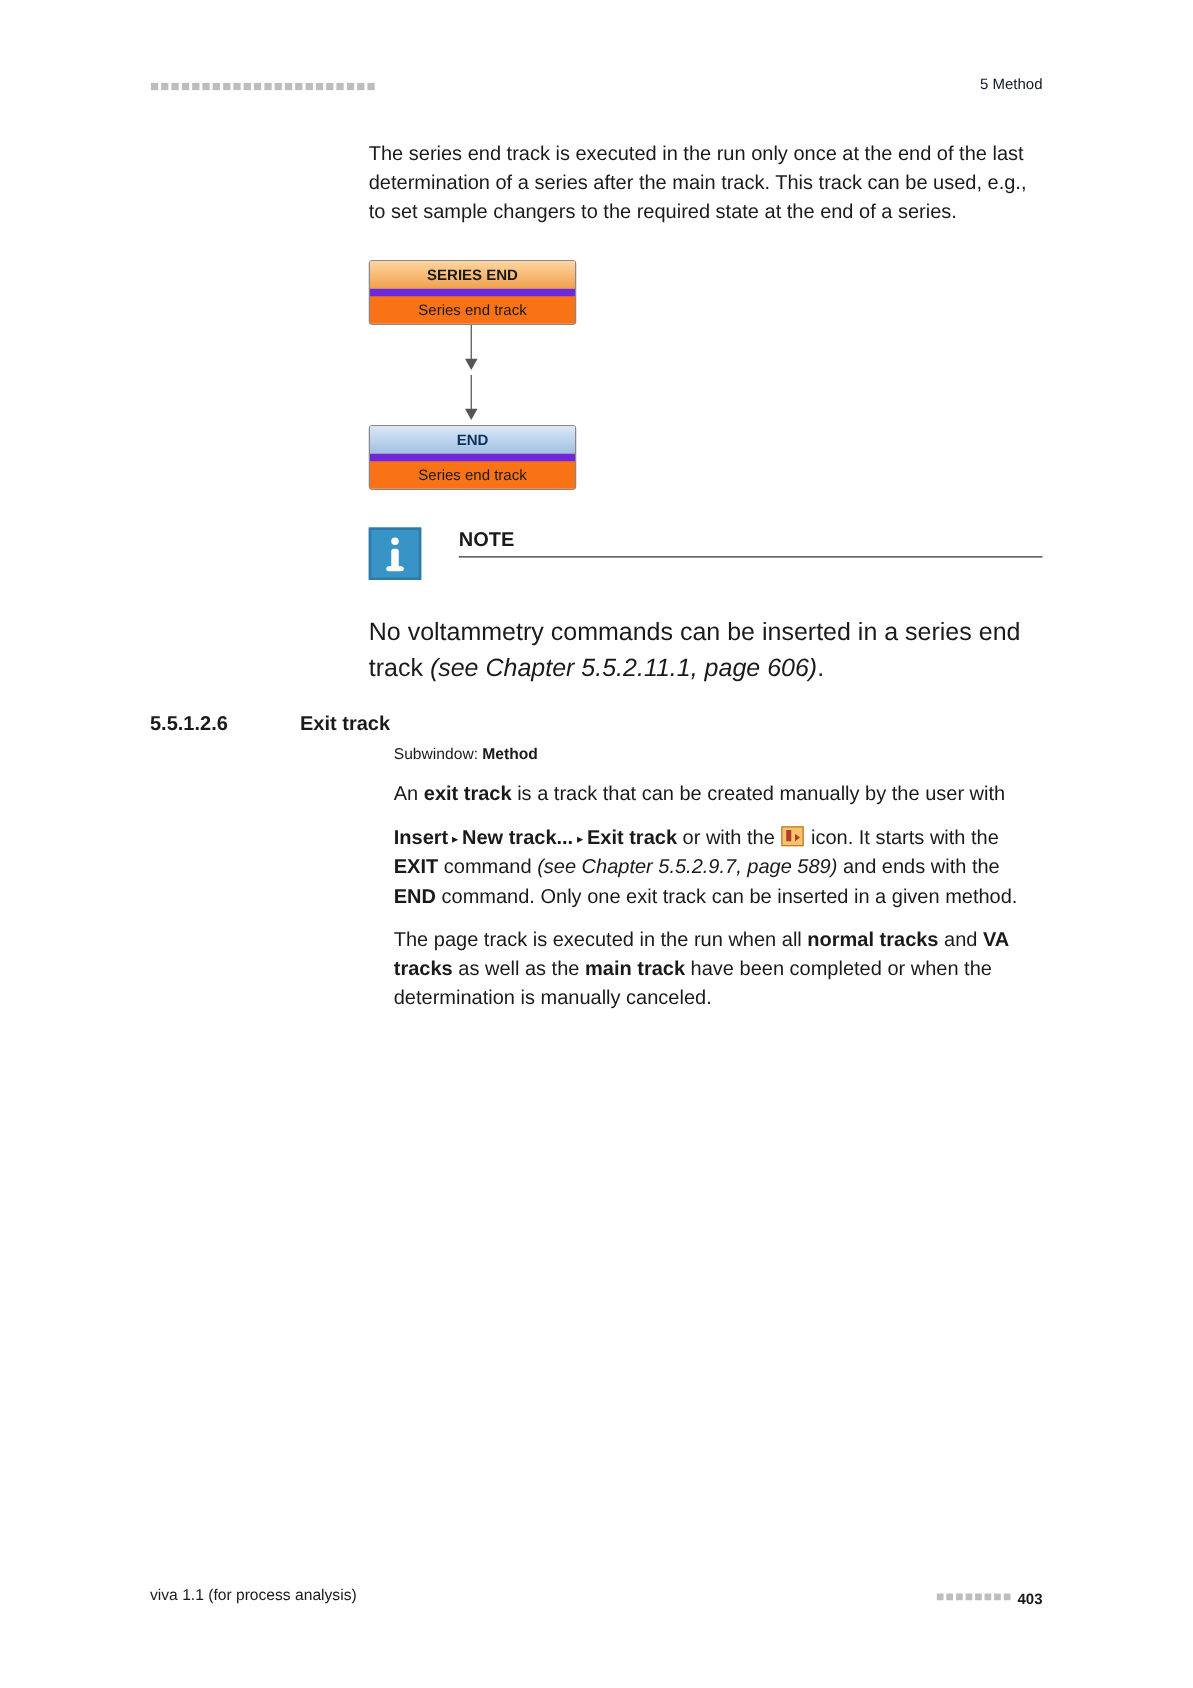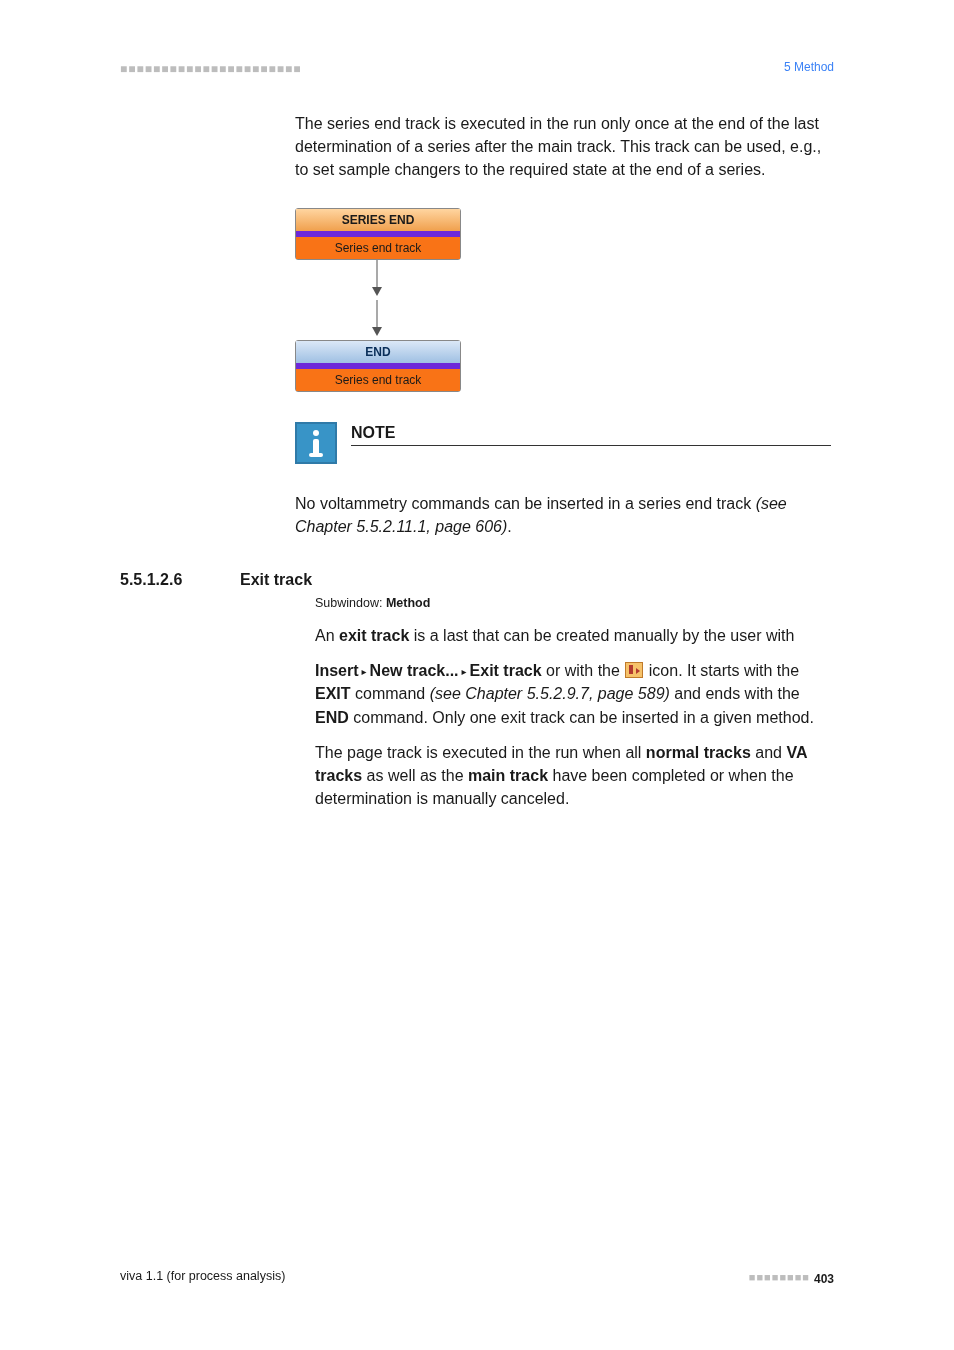--- a/index.html
+++ b/index.html
@@ -25,21 +25,21 @@
     letter-spacing: 1px;
     color: #bdbdbd;
     font-size: 12px;
     font-weight: bold;
   }
   .header-right {
     position: absolute;
     top: 60px;
     right: 120px;
     font-size: 12px;
-    color: #3b82f6;
+    color: #0f172a;
   }
   .content {
     position: absolute;
     top: 112px;
     left: 295px;
     right: 120px;
   }
   .paragraph {
     font-size: 16px;
     line-height: 1.45;
@@ -98,21 +98,21 @@
     border-left: 5px solid transparent;
     border-right: 5px solid transparent;
     border-top: 9px solid #555;
     transform: translateX(-50%);
   }
 
   
   .note-block {
     display: flex;
     align-items: flex-start;
-    column-gap: 14px;
+    column-gap: 30px;
     margin-bottom: 28px;
   }
   .note-icon {
     width: 38px;
     height: 38px;
     border: 2px solid #2f7aa8;
     background: #3894c7;
     position: relative;
     flex: 0 0 auto;
   }
@@ -146,21 +146,21 @@
   .note-title {
     font-weight: bold;
     font-size: 16px;
     padding-top: 2px;
     border-bottom: 1px solid #333;
     padding-bottom: 3px;
     width: 480px;
   }
   .note-body {
     margin-top: 28px;
-    font-size: 16px;
+    font-size: 20px;
     line-height: 1.45;
   }
 
   
   .section-row {
     position: absolute;
     top: 571px;
     left: 120px;
     right: 120px;
     display: flex;
@@ -294,21 +294,21 @@
     <div class="section-num">5.5.1.2.6</div>
     <div class="section-title">Exit track</div>
   </div>
 
   <div class="section-body">
     <div class="subwin">
       <span>Subwindow: </span><span class="bold">Method</span>
     </div>
 
     <p class="paragraph">
-      <span>An </span><span class="bold">exit track</span><span> is a last that can be created manually by the user with</span>
+      <span>An </span><span class="bold">exit track</span><span> is a track that can be created manually by the user with</span>
     </p>
 
     <p class="paragraph">
       <span class="bold">Insert</span><span class="triangle">▸</span><span class="bold">New track...</span><span class="triangle">▸</span><span class="bold">Exit track</span><span> or with the </span><span class="exit-icon"></span><span> icon. It starts with the </span><span class="bold">EXIT</span><span> command </span><span class="italic">(see Chapter 5.5.2.9.7, page 589)</span><span> and ends with the </span><span class="bold">END</span><span> command. Only one exit track can be inserted in a given method.</span>
     </p>
 
     <p class="paragraph">
       <span>The page track is executed in the run when all </span><span class="bold">normal tracks</span><span> and </span><span class="bold">VA tracks</span><span> as well as the </span><span class="bold">main track</span><span> have been completed or when the determination is manually canceled.</span>
     </p>
   </div>

